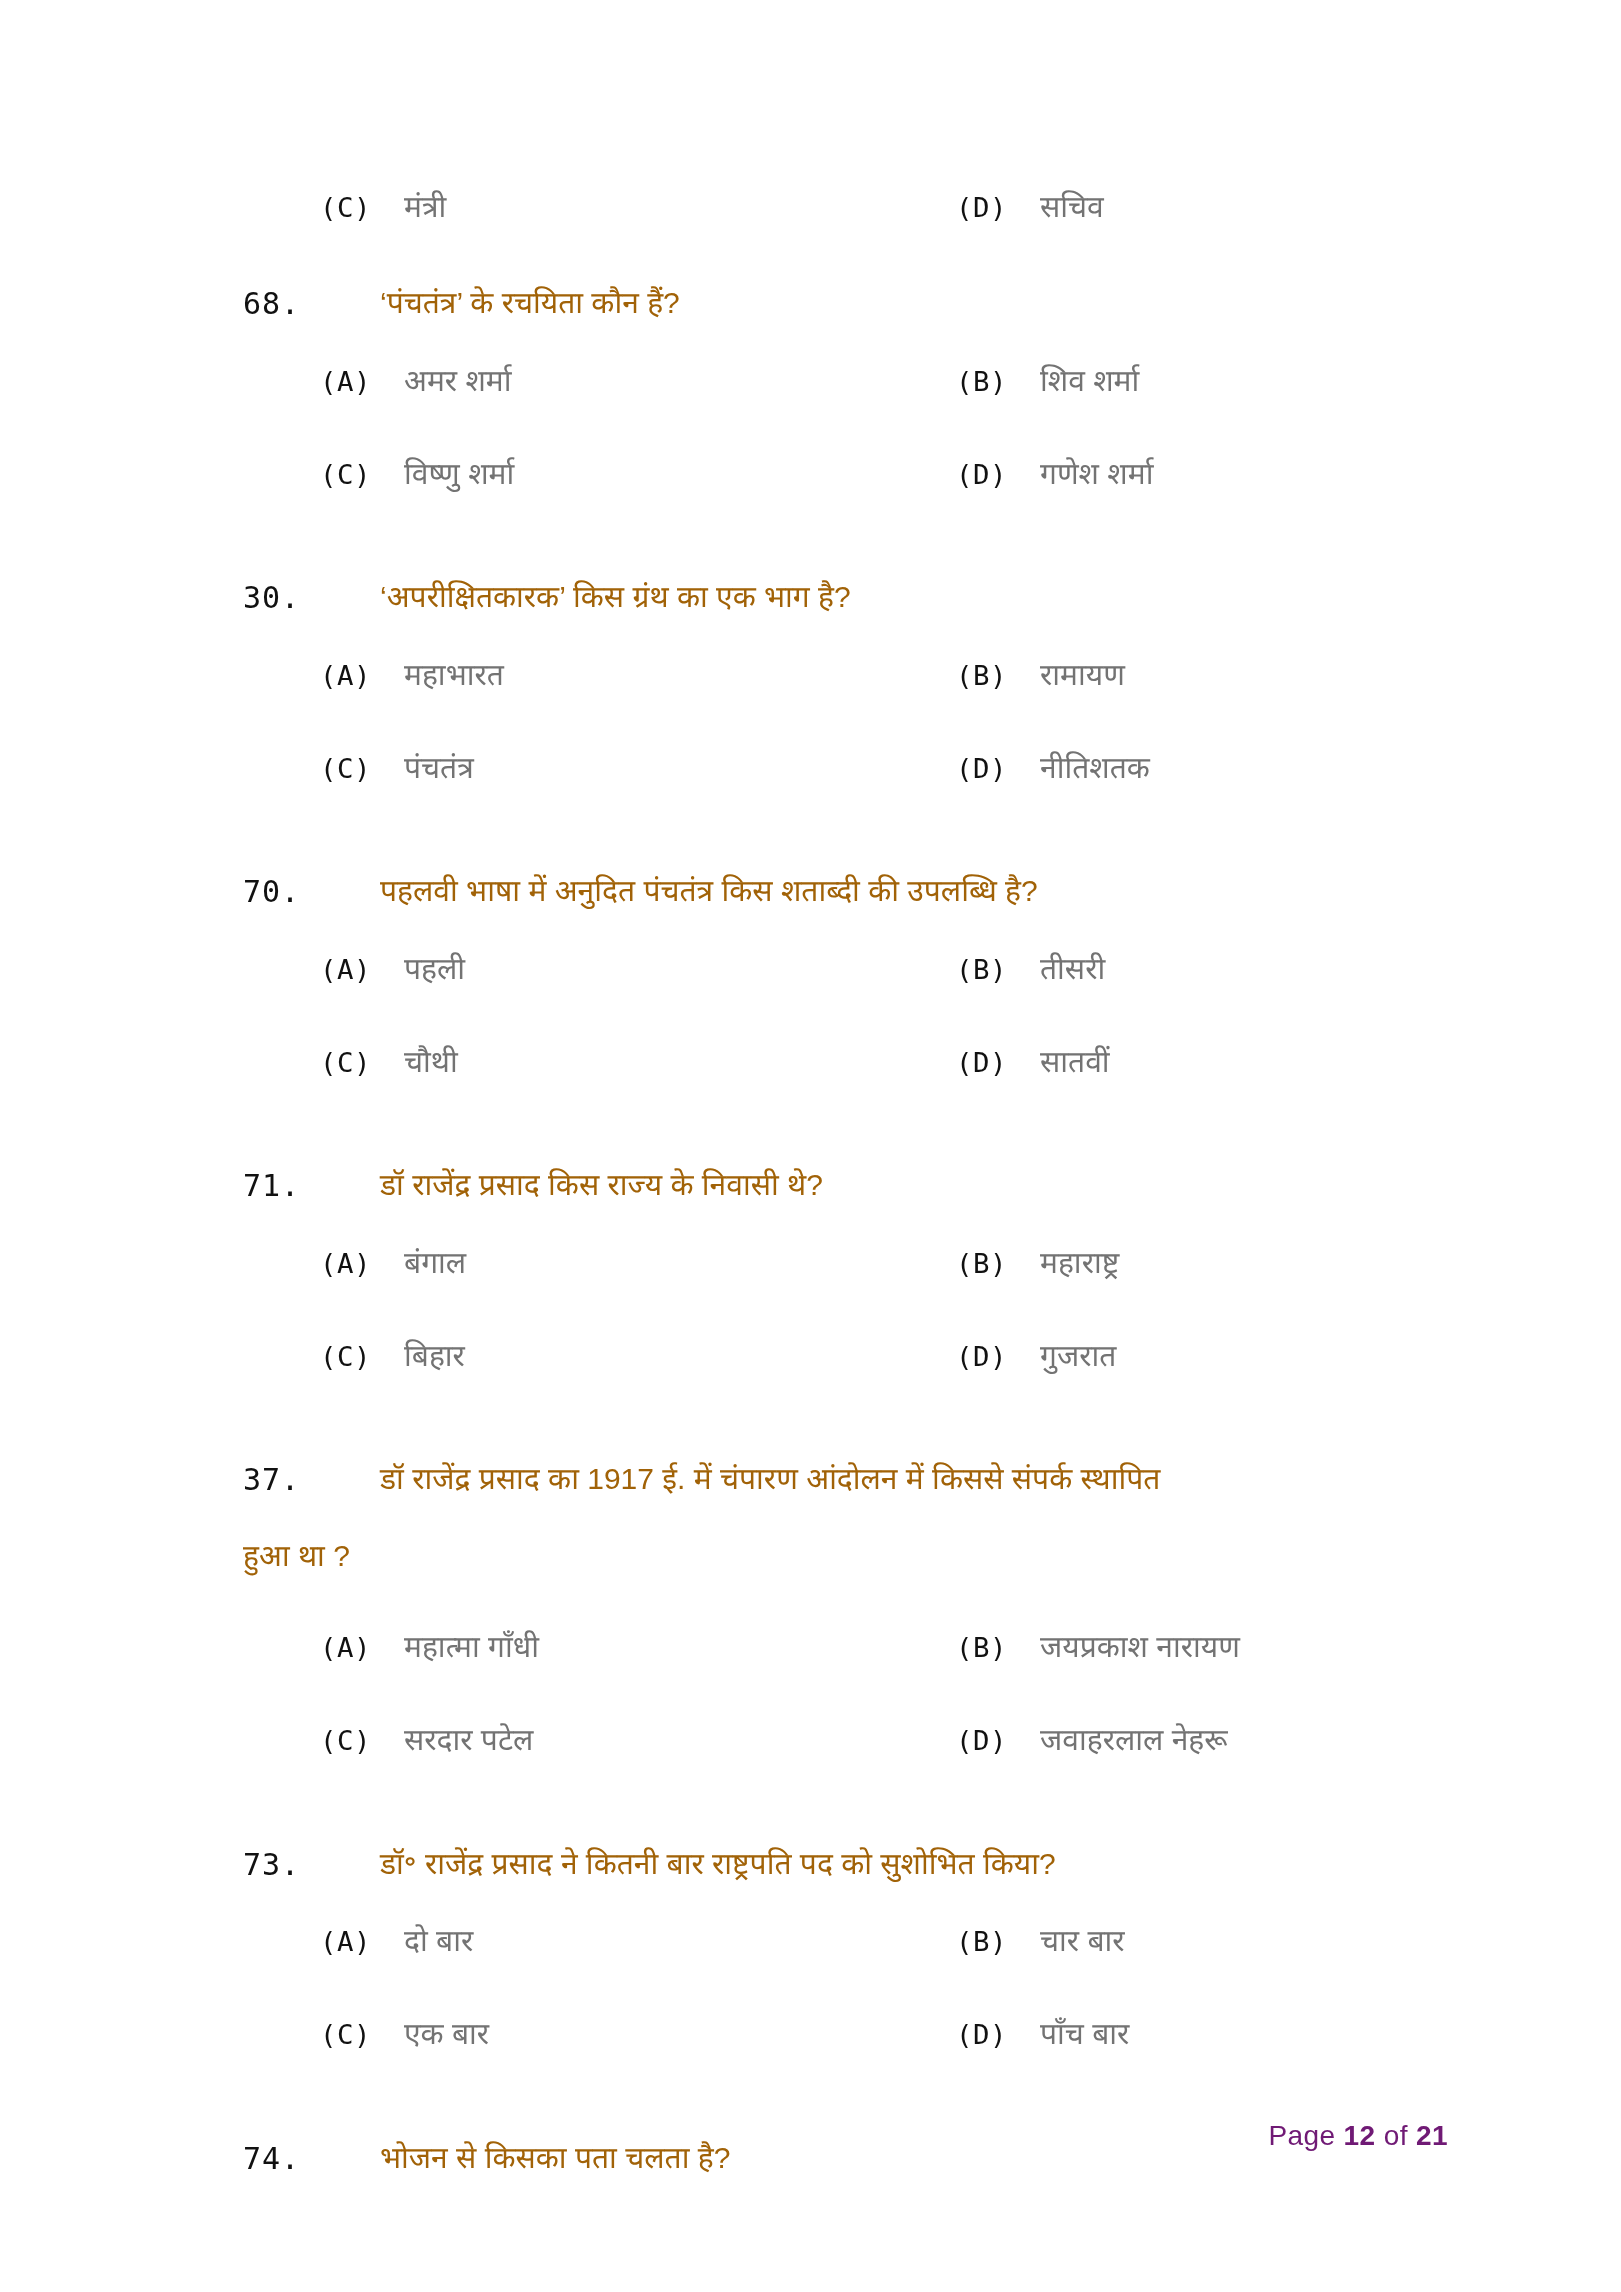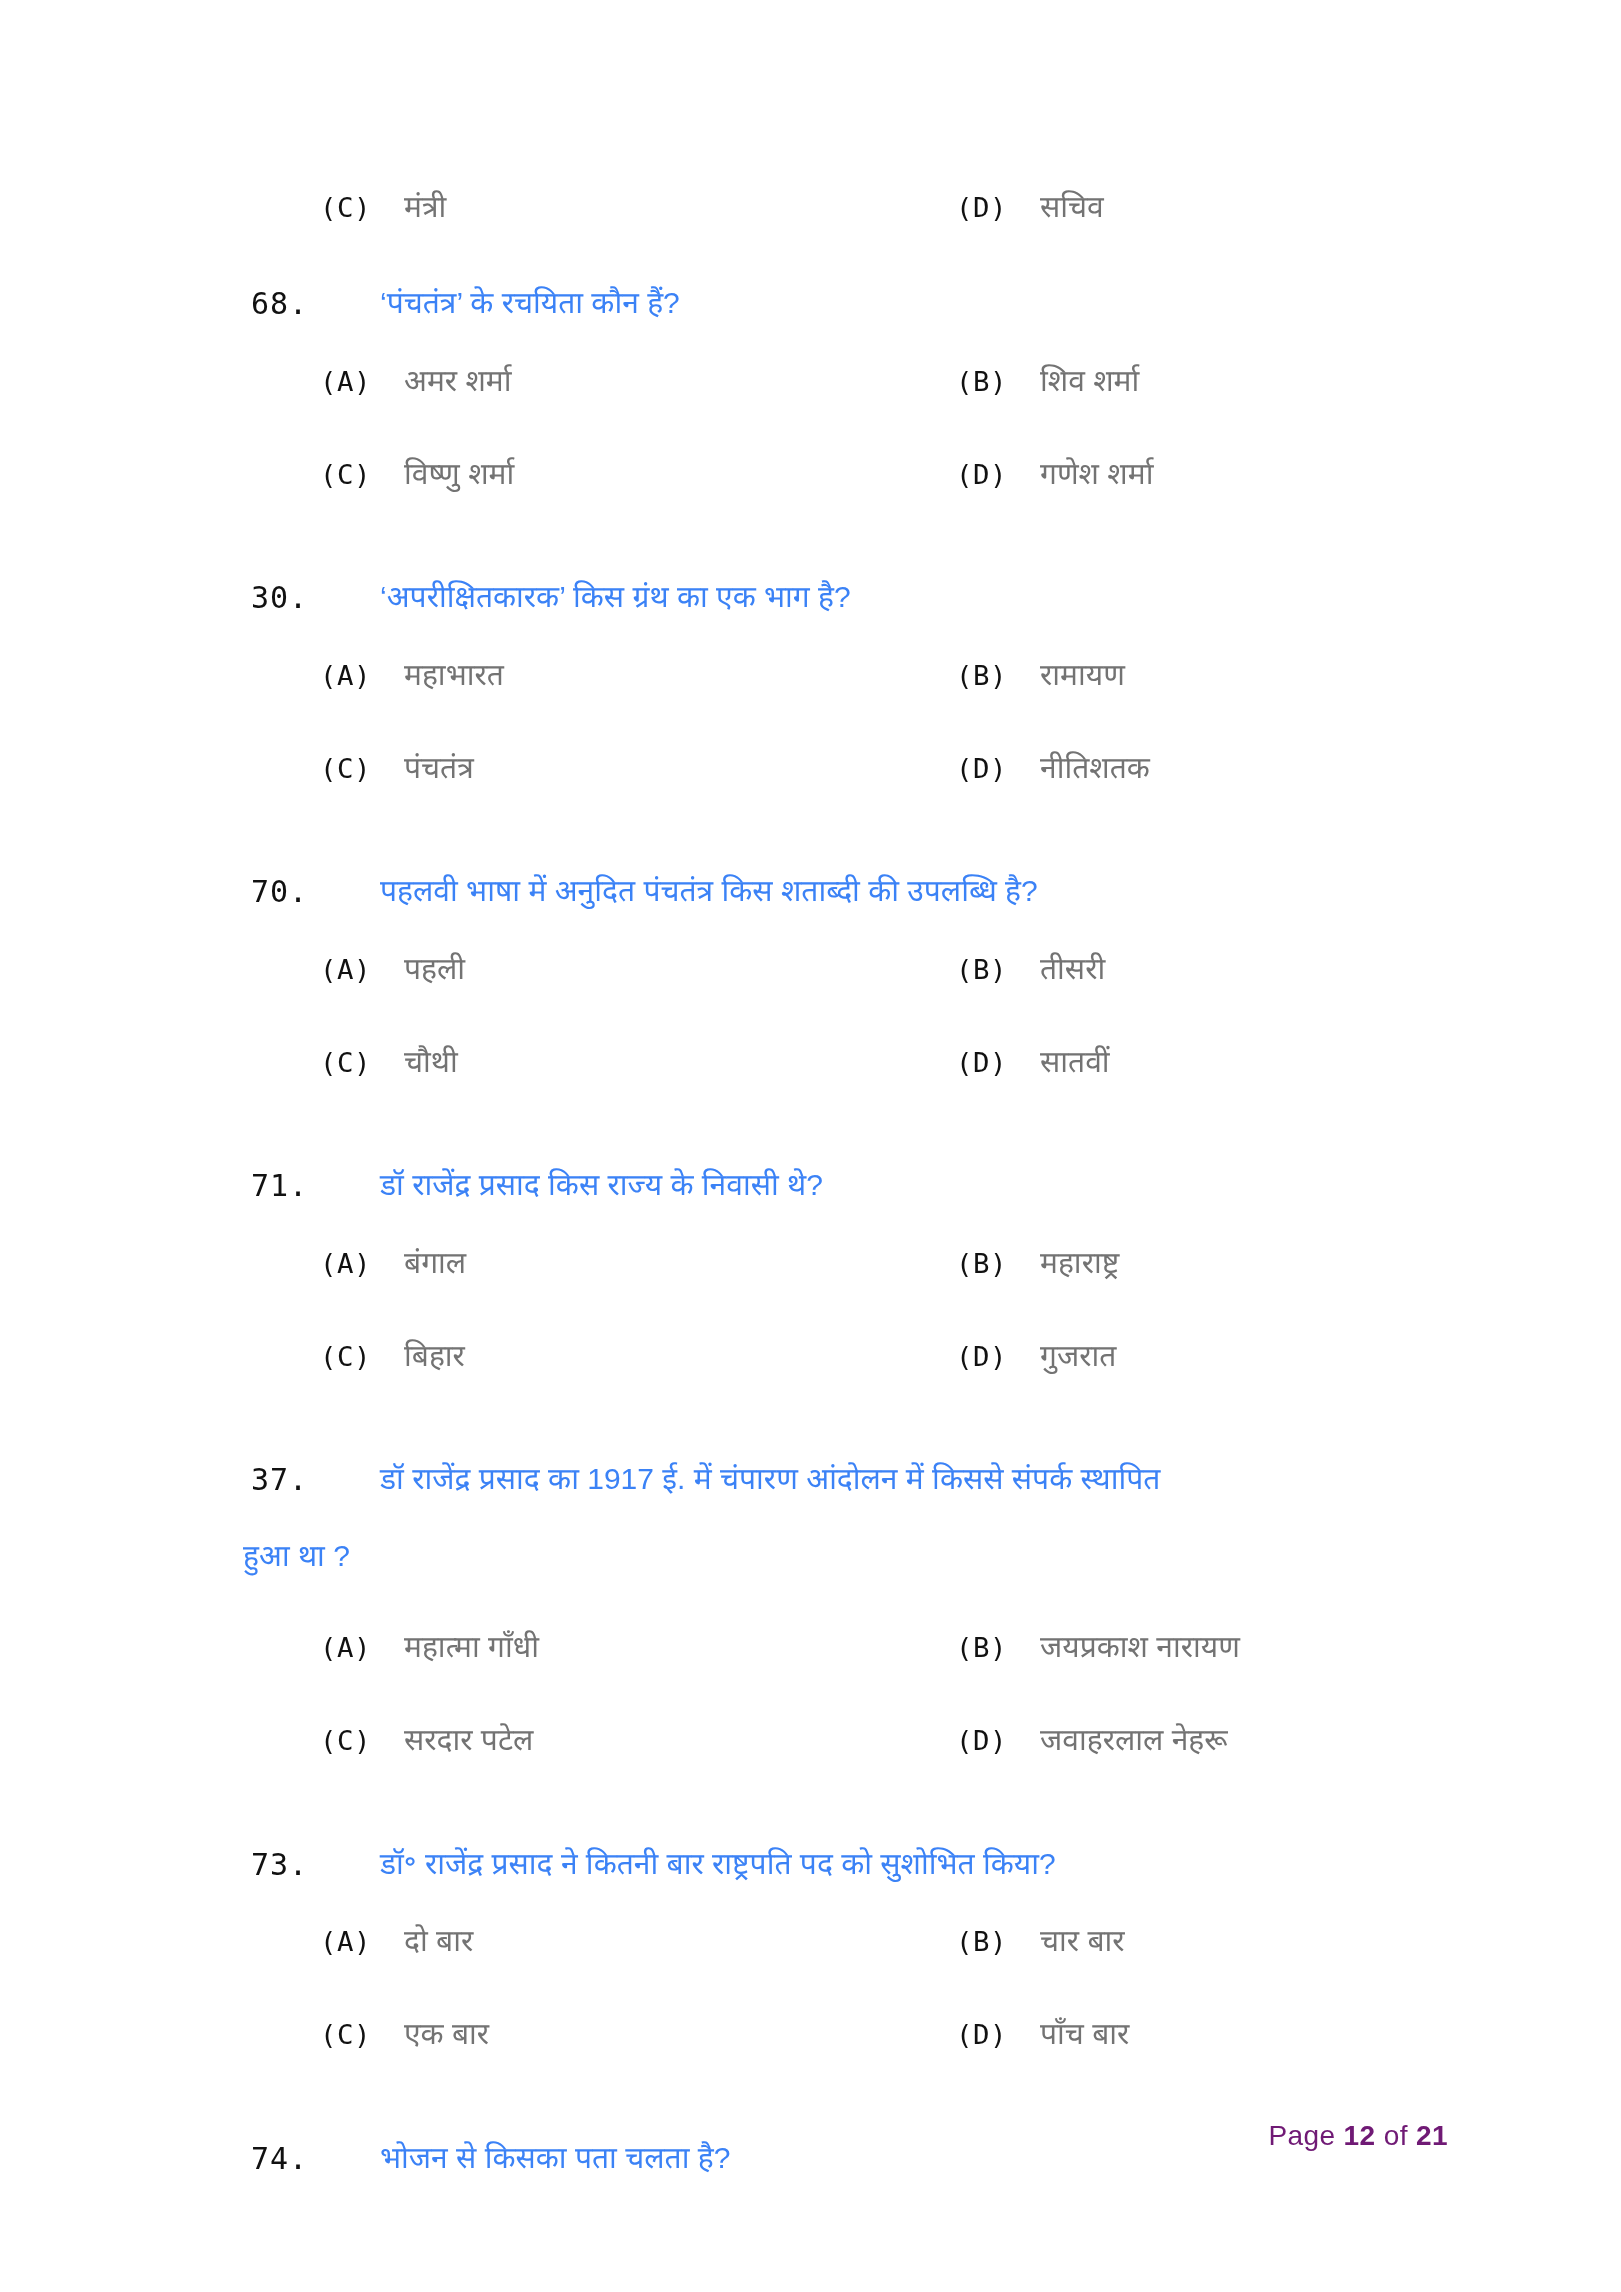--- a/index.html
+++ b/index.html
@@ -41,31 +41,30 @@
   .qnum {
     position: absolute;
     left: 243px;
     top: 0;
     width: 108px;
     font-family: "DejaVu Sans Mono", "Liberation Mono", monospace;
     font-size: 30px;
     letter-spacing: 1px;
     line-height: 1;
     color: #111111;
-    margin-left: 8px;
   }
 
   .qtext {
     position: absolute;
     left: 380px;
     top: -2px;
     font-family: "Liberation Sans", "DejaVu Sans", sans-serif;
     font-size: 30px;
     line-height: 1.05;
-    color: #3b82f6;
+    color: #a16207;
     white-space: nowrap;
   }
 
   .qtext.cont {
     left: 243px;
   }
 
   
   .optrow {
     position: relative;

